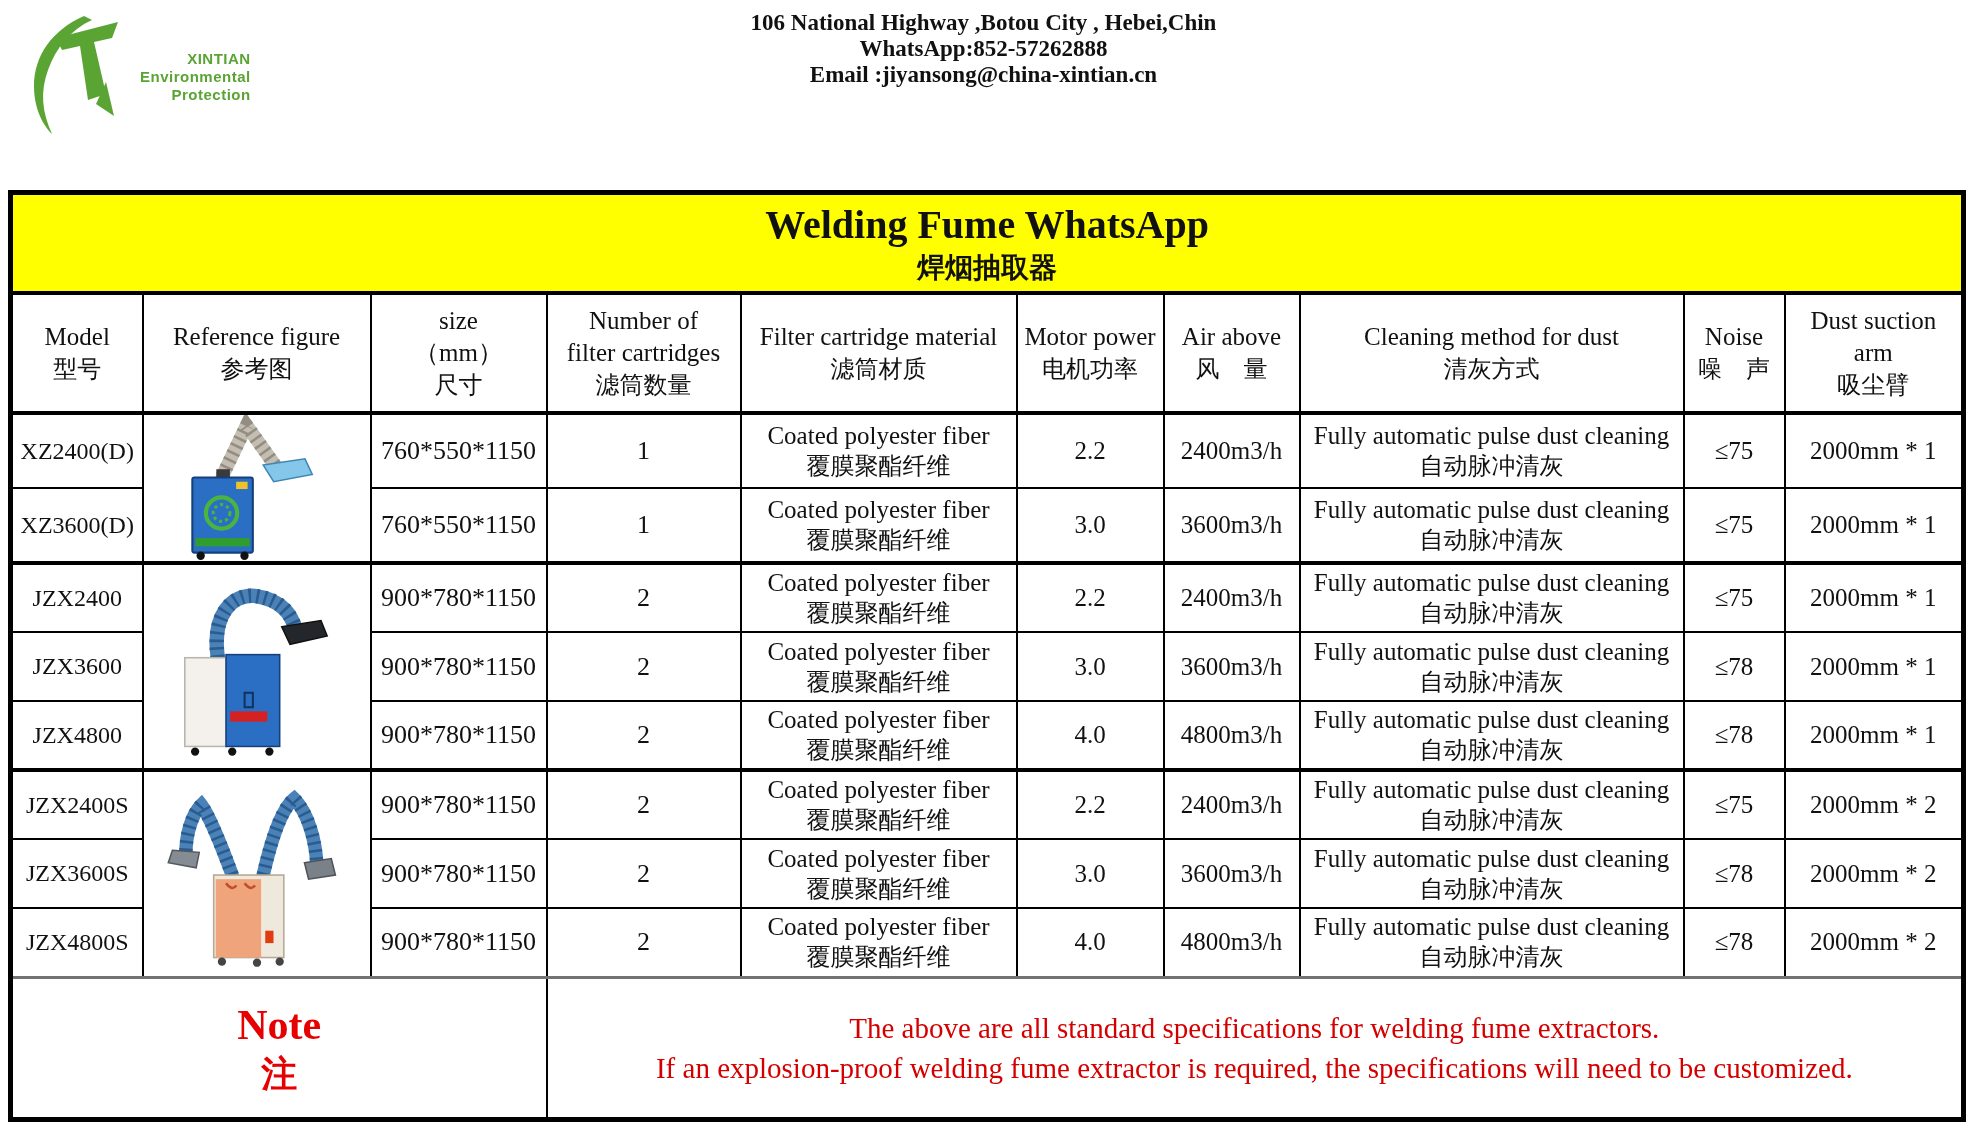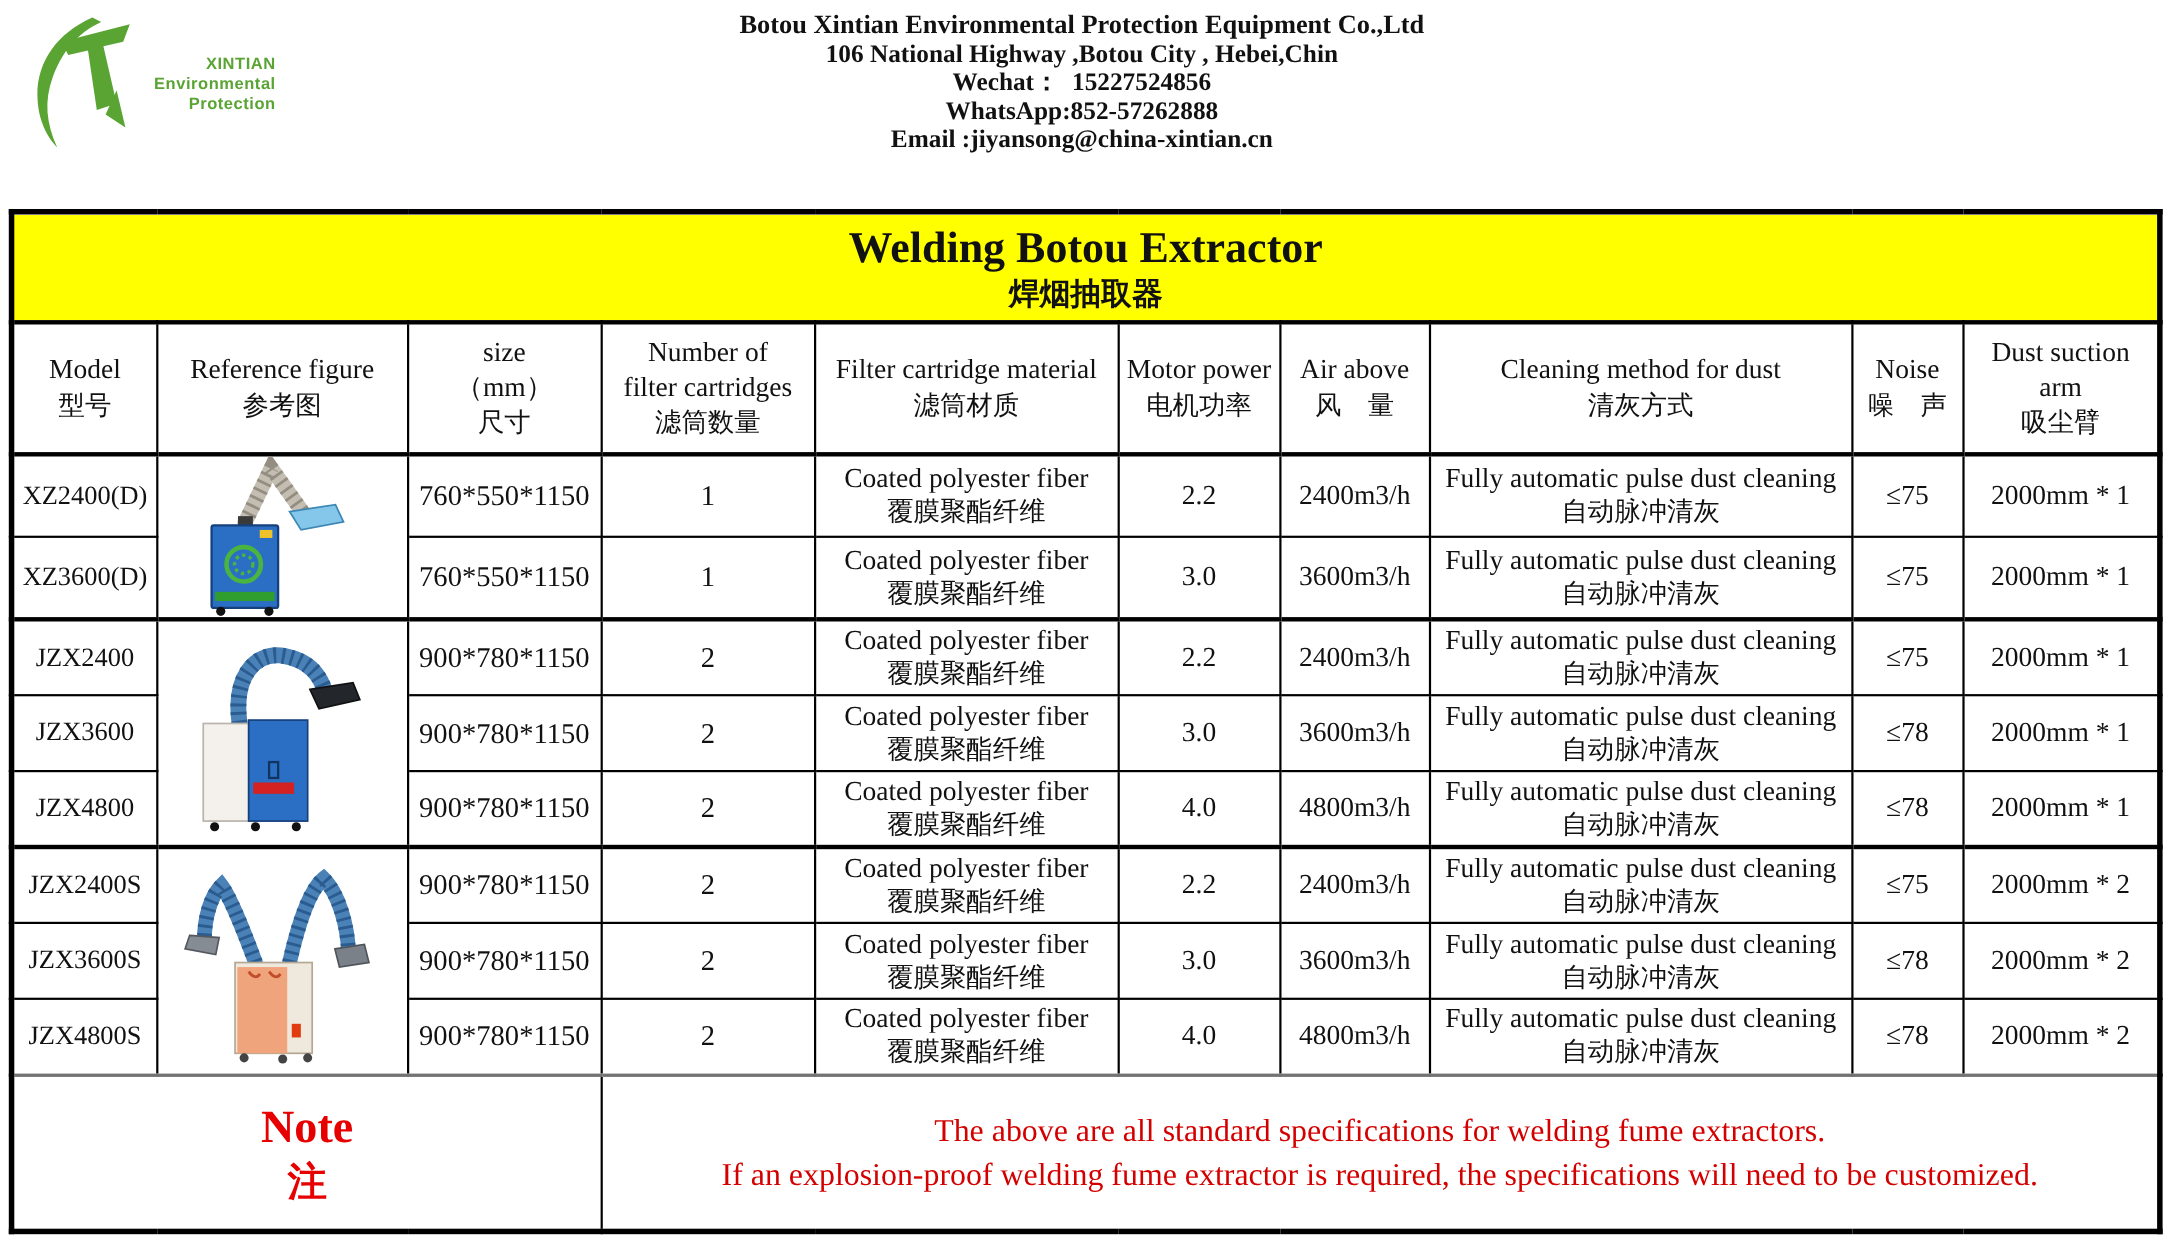--- a/index.html
+++ b/index.html
@@ -57,23 +57,21 @@
     <path d="M74 96 L84 74 L92 108 Z" fill="#5aa433"></path>
   </svg>
   <div class="logo-text">
     <div class="b">XINTIAN</div>
     <div class="b">Environmental</div>
     <div class="b">Protection</div>
   </div>
 </div>
 
 <div class="page-header">
-  <div class="co-line first">Botou Xintian Environmental Protection Equipment Co.,Ltd</div>
   <div class="co-line">106 National Highway ,Botou City , Hebei,Chin</div>
-  <div class="co-line">Wechat：  15227524856</div>
   <div class="co-line">WhatsApp:852-57262888</div>
   <div class="co-line">Email :jiyansong@china-xintian.cn</div>
 </div>
 
 <table class="spec">
   <colgroup>
     <col style="width:132px">
       <col style="width:228px">
       <col style="width:176px">
       <col style="width:194px">
@@ -81,21 +79,21 @@
       <col style="width:147px">
       <col style="width:136px">
       <col style="width:384px">
     <col style="width:101px">
       <col style="width:179px">
   </colgroup>
 
   <tbody>
       <tr class="title-row">
     <td colspan="10">
-      <div class="title-en">Welding Botou Extractor</div>
+      <div class="title-en">Welding Fume WhatsApp</div>
       <div class="title-zh">焊烟抽取器</div>
     </td>
   </tr>
 
   <tr class="head-row">
     <th>
           <span class="h-l">Model</span>
           <span class="h-l h-zh">型号</span>
         </th>
     <th>

